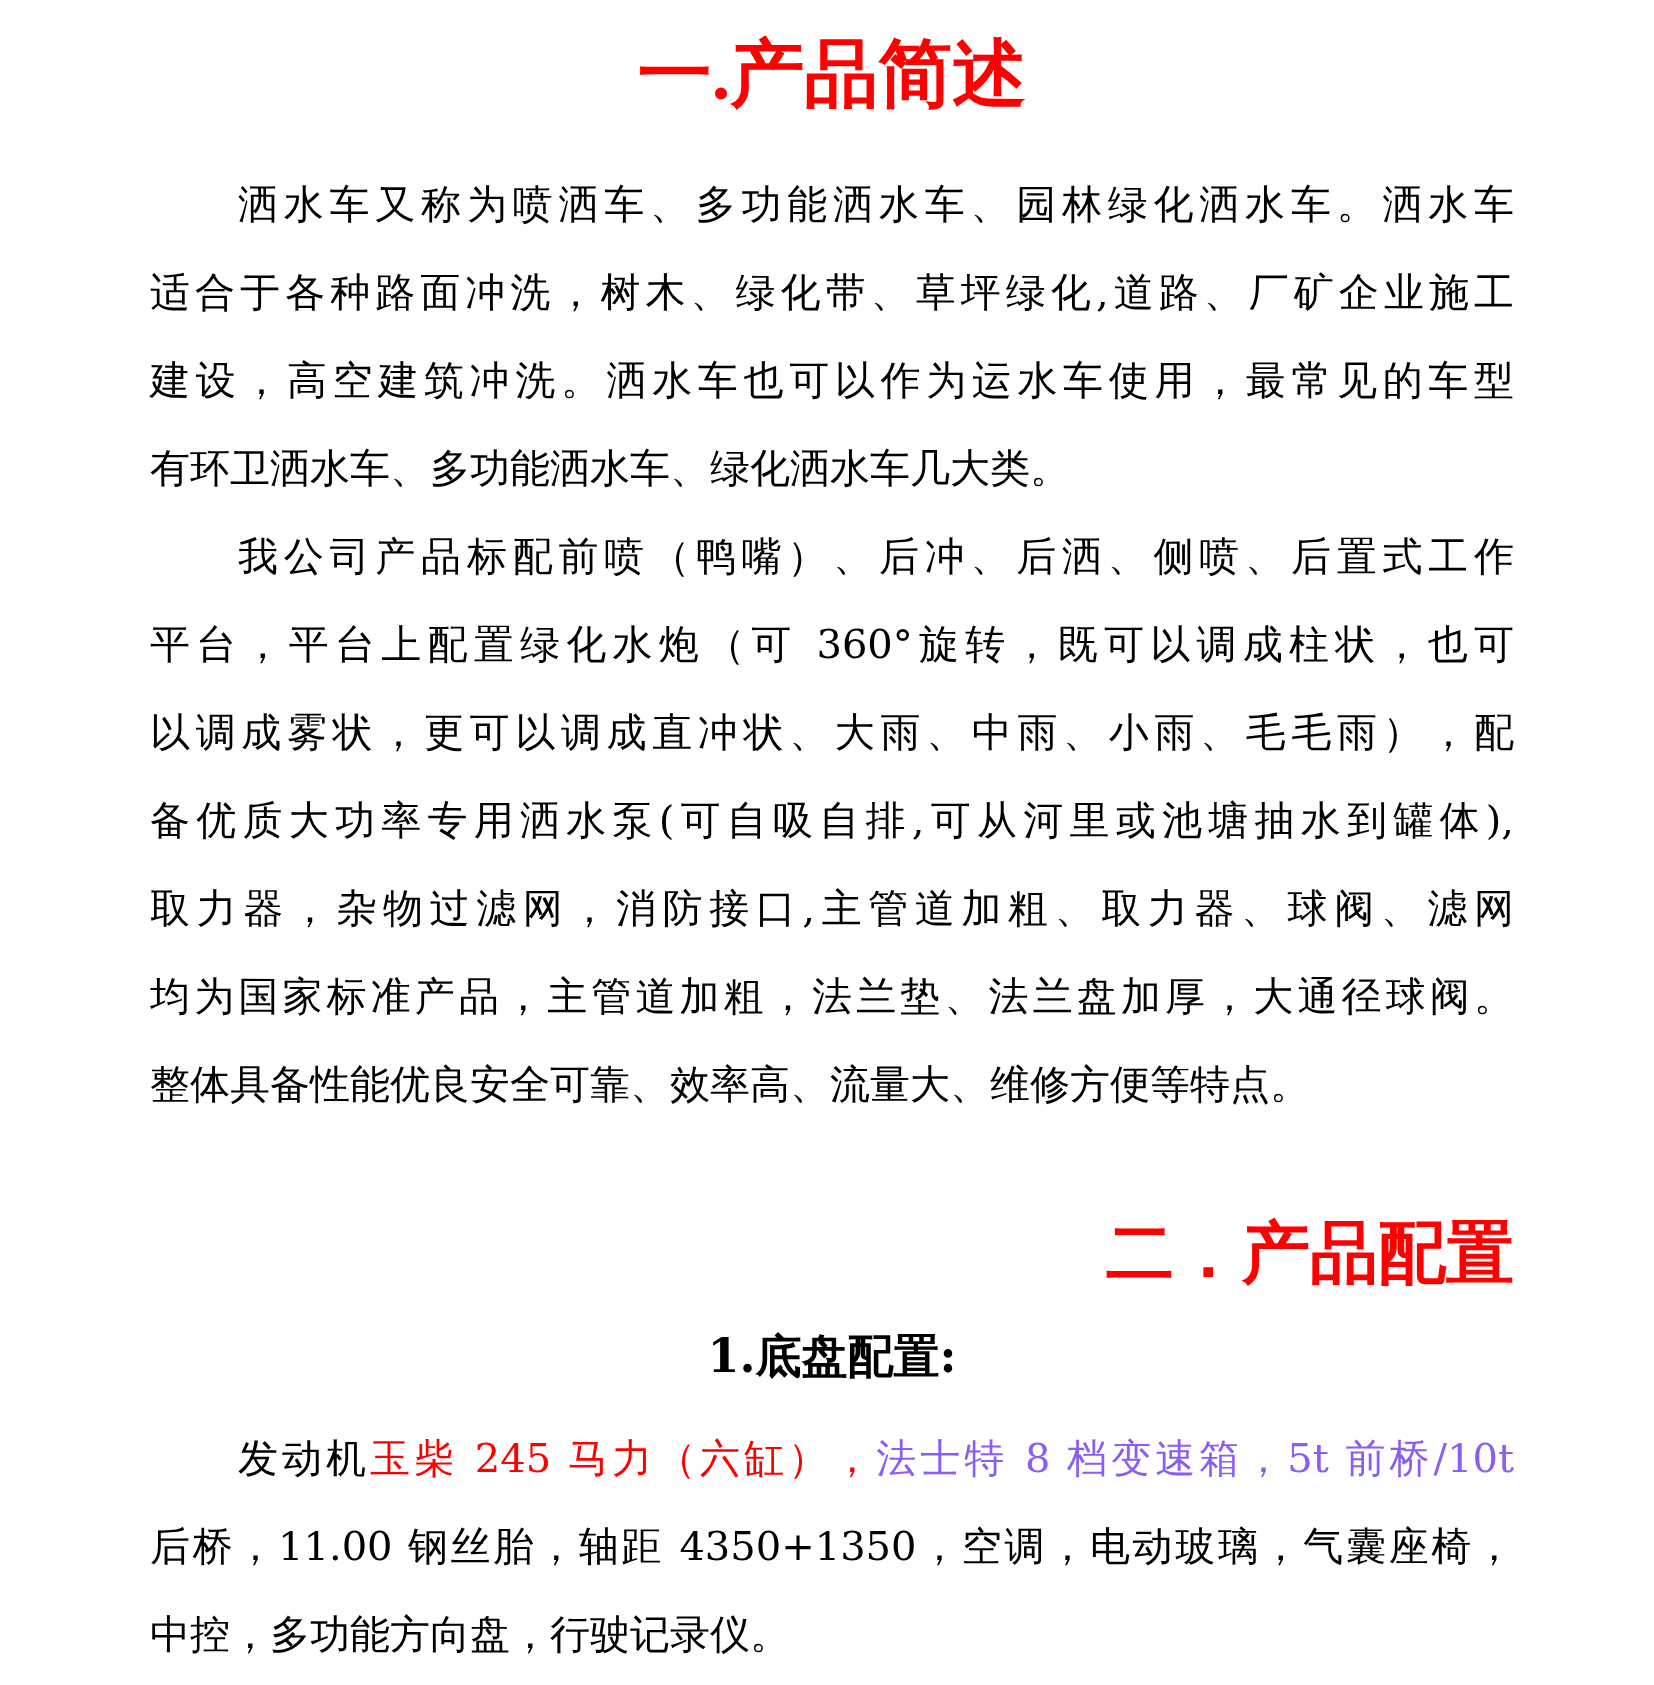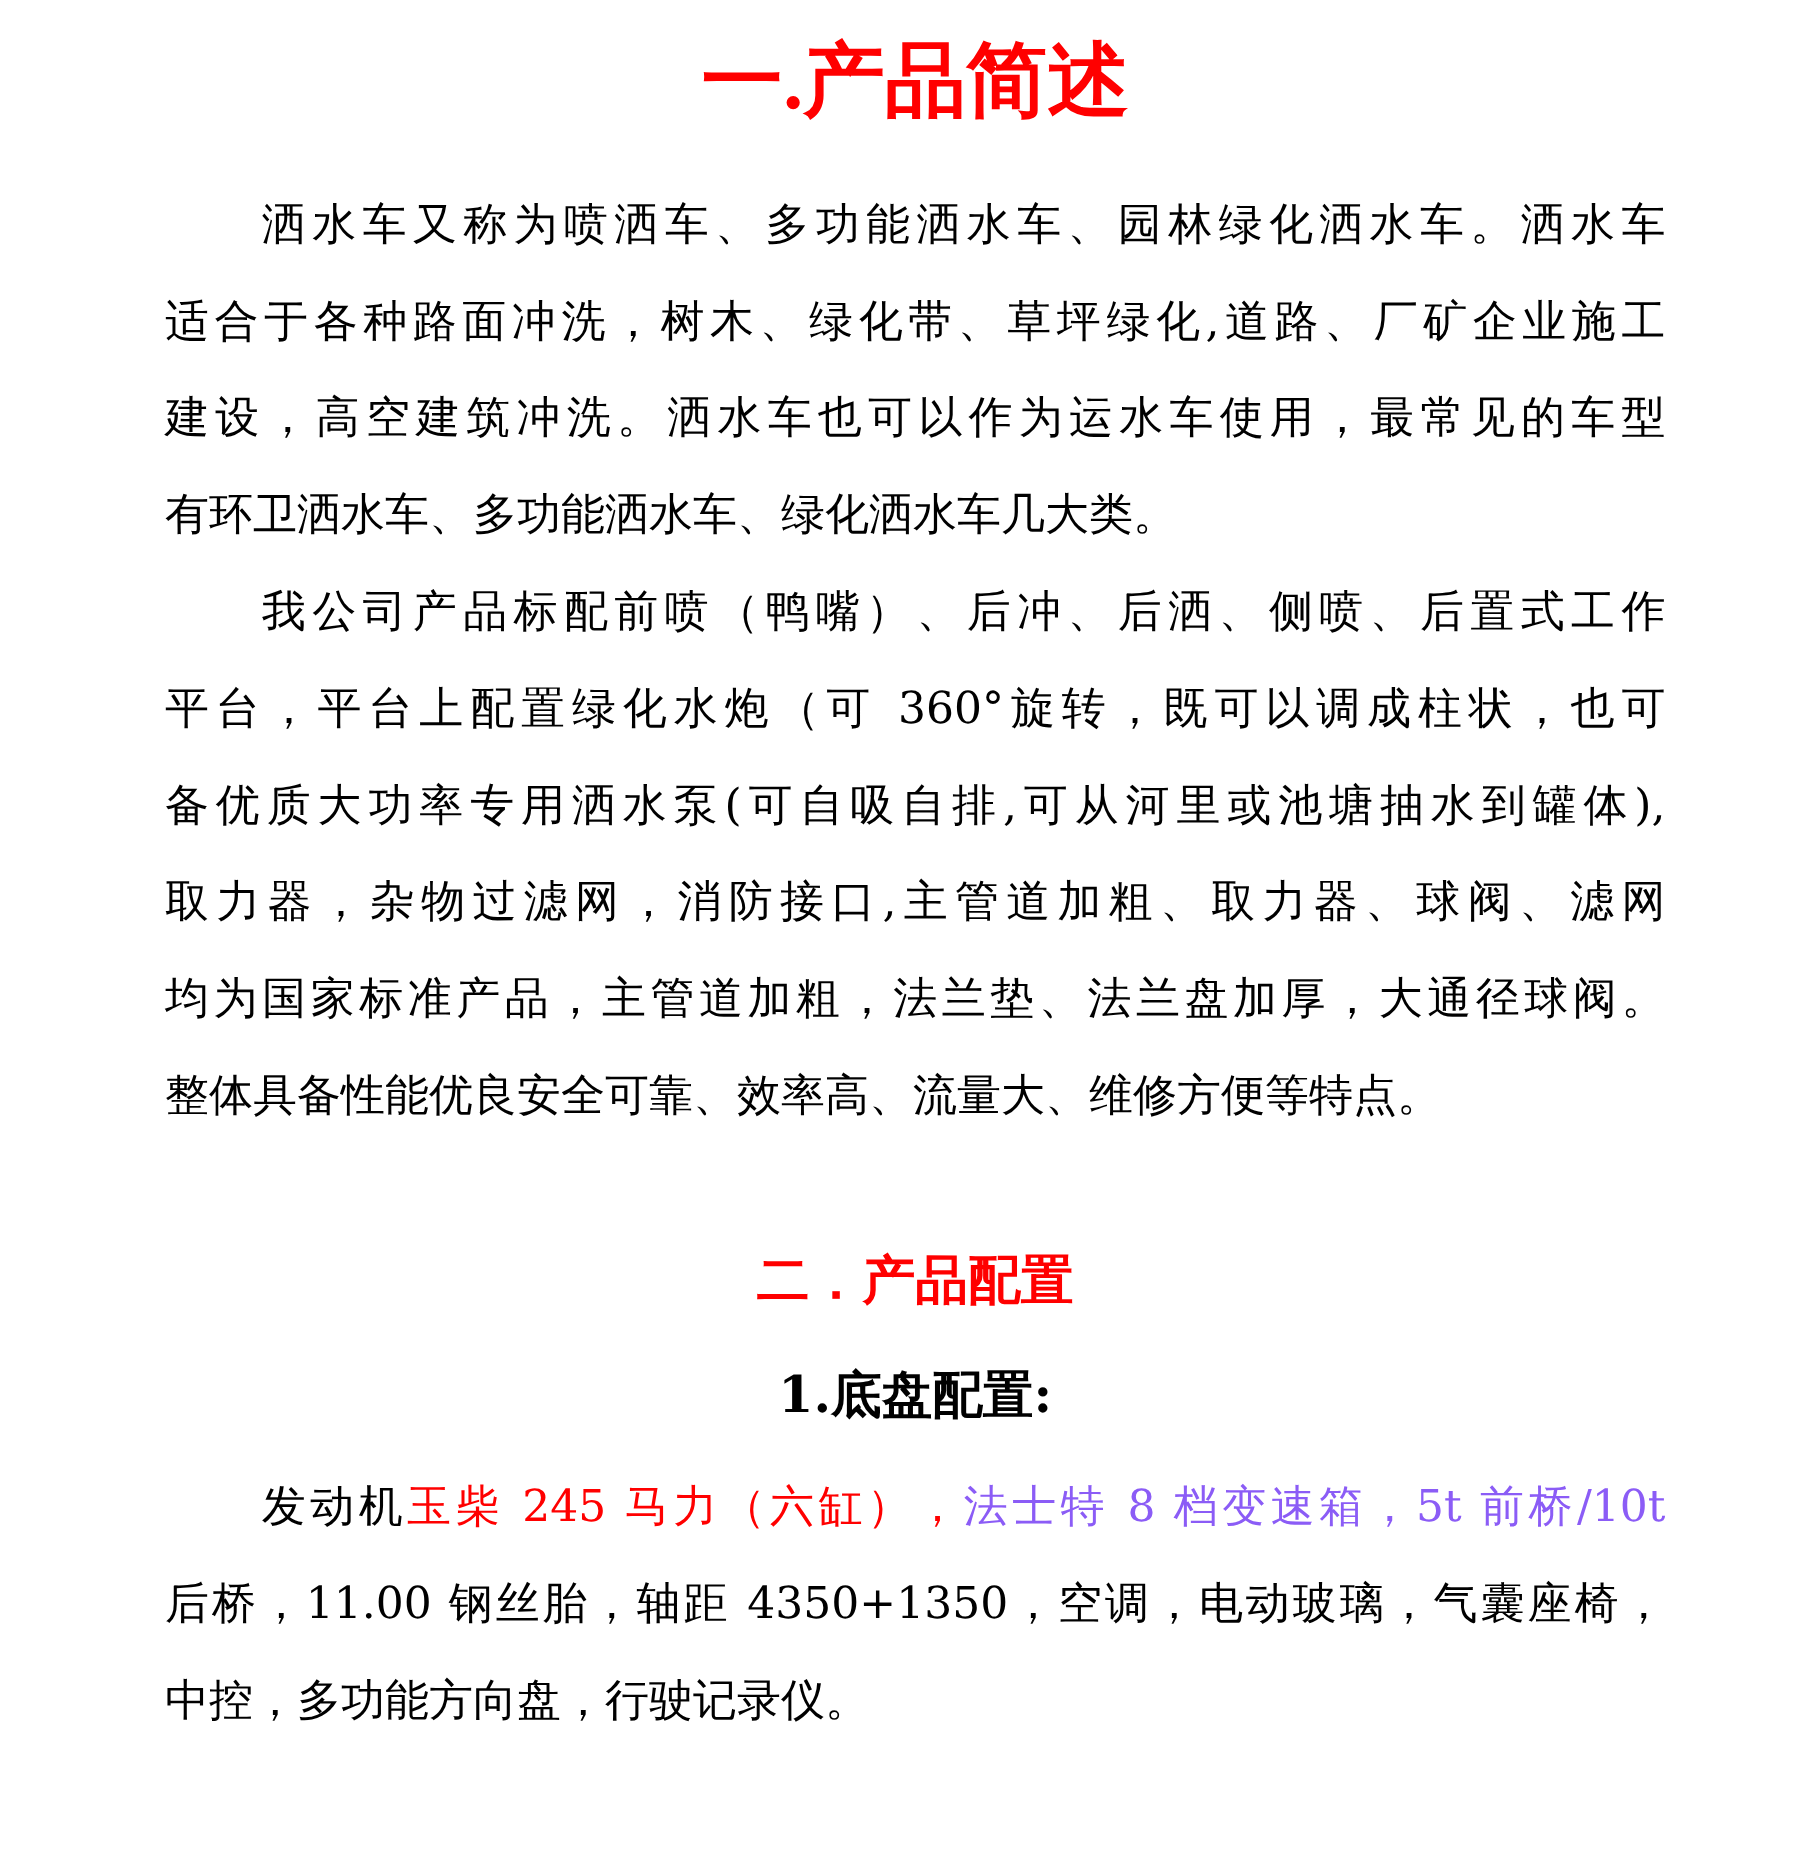--- a/index.html
+++ b/index.html
@@ -21,22 +21,23 @@
     font-size: 74px;
     font-weight: bold;
     color: #ff0000;
     text-align: center;
     line-height: 96px;
     white-space: pre;
   }
   .doc-title.first { margin-bottom: 38px; font-family: Liberation Serif, serif; }
   .doc-title.second {
     margin-top: 74px;
-    font-size: 48px;
+    font-size: 68px;
     line-height: 100px;
+    text-align: right;
   }
   .para .line {
     font-size: 40px;
     line-height: 88px;
     white-space: nowrap;
     text-align: justify;
     text-align-last: justify;
     text-justify: inter-character;
   }
   .para .line.last { text-align-last: left; }
@@ -61,20 +62,21 @@
   <div class="para indent-first">
       <div class="line">洒水车又称为喷洒车、多功能洒水车、园林绿化洒水车。洒水车</div>
       <div class="line">适合于各种路面冲洗，树木、绿化带、草坪绿化,道路、厂矿企业施工</div>
       <div class="line">建设，高空建筑冲洗。洒水车也可以作为运水车使用，最常见的车型</div>
       <div class="line last">有环卫洒水车、多功能洒水车、绿化洒水车几大类。</div>
     </div>
 
   <div class="para indent-first">
       <div class="line">我公司产品标配前喷（鸭嘴）、后冲、后洒、侧喷、后置式工作</div>
       <div class="line">平台，平台上配置绿化水炮（可 360°旋转，既可以调成柱状，也可</div>
+      <div class="line">以调成雾状，更可以调成直冲状、大雨、中雨、小雨、毛毛雨），配</div>
       <div class="line">备优质大功率专用洒水泵(可自吸自排,可从河里或池塘抽水到罐体),</div>
       <div class="line">取力器，杂物过滤网，消防接口,主管道加粗、取力器、球阀、滤网</div>
       <div class="line">均为国家标准产品，主管道加粗，法兰垫、法兰盘加厚，大通径球阀。</div>
       <div class="line last">整体具备性能优良安全可靠、效率高、流量大、维修方便等特点。</div>
     </div>
 
   <h1 class="doc-title second">二．产品配置</h1>
 
   <h2 class="sub-heading">1.底盘配置:</h2>
 

